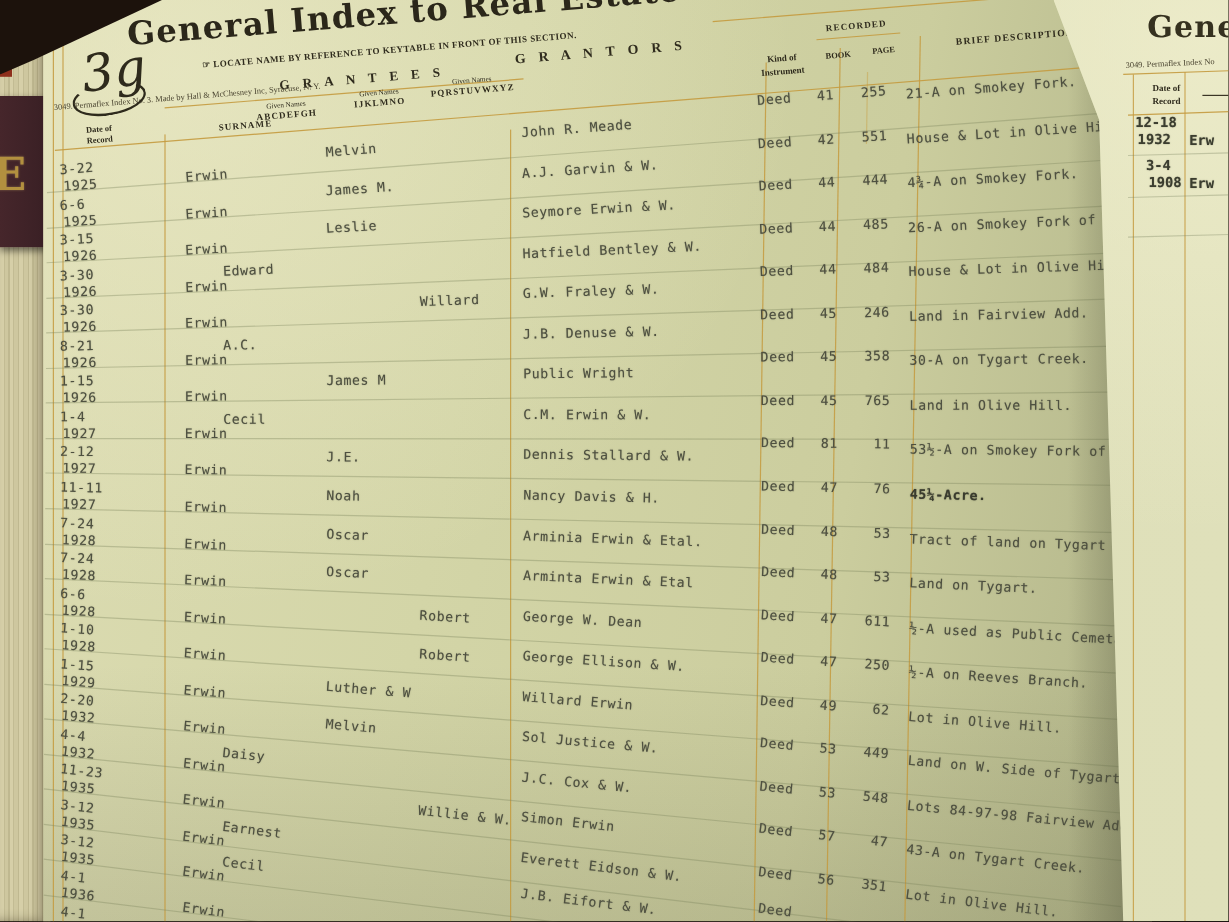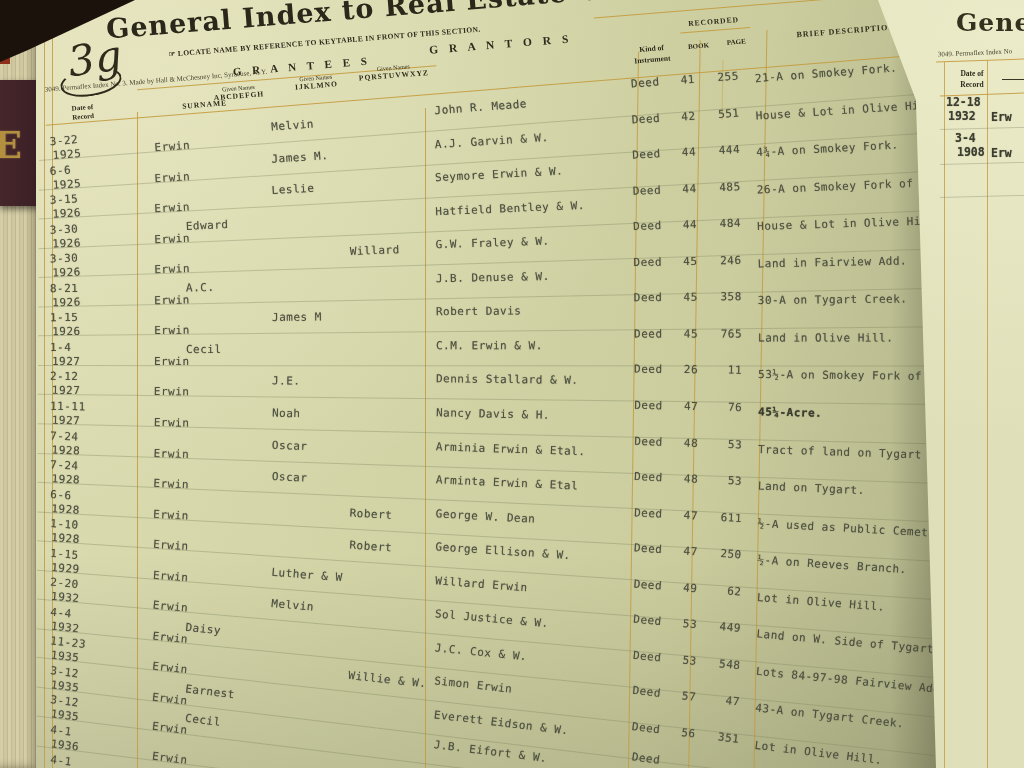--- a/index.html
+++ b/index.html
@@ -228,21 +228,21 @@
     <span class="c bk">45</span>
     <span class="c pg">246</span>
     <span class="c ds">Land in Fairview Add.</span>
     <div class="rowline"></div>
   </div>
         <div class="row" style="top: 311.3px; transform: rotate(-0.58deg); transform-origin: 30px 10px;">
     <span class="c md">1-15</span>
     <span class="c yr">1926</span>
     <span class="c sn">Erwin</span>
     <span class="c gv gv-i">James M</span>
-    <span class="c gr">Robert Davis</span>
+    <span class="c gr">Public Wright</span>
     <span class="c kd">Deed</span>
     <span class="c bk">45</span>
     <span class="c pg">358</span>
     <span class="c ds">30-A on Tygart Creek.</span>
     <div class="rowline"></div>
   </div>
         <div class="row" style="top: 340.85px; transform: rotate(0.04deg); transform-origin: 30px 10px;">
     <span class="c md">1-4</span>
     <span class="c yr">1927</span>
     <span class="c sn">Erwin</span>
@@ -254,21 +254,21 @@
     <span class="c ds">Land in Olive Hill.</span>
     <div class="rowline"></div>
   </div>
         <div class="row" style="top: 370.4px; transform: rotate(0.66deg); transform-origin: 30px 10px;">
     <span class="c md">2-12</span>
     <span class="c yr">1927</span>
     <span class="c sn">Erwin</span>
     <span class="c gv gv-i">J.E.</span>
     <span class="c gr">Dennis Stallard &amp; W.</span>
     <span class="c kd">Deed</span>
-    <span class="c bk">26</span>
+    <span class="c bk">81</span>
     <span class="c pg">11</span>
     <span class="c ds">53½-A on Smokey Fork of Ty</span>
     <div class="rowline"></div>
   </div>
         <div class="row" style="top: 399.95px; transform: rotate(1.28deg); transform-origin: 30px 10px;">
     <span class="c md">11-11</span>
     <span class="c yr">1927</span>
     <span class="c sn">Erwin</span>
     <span class="c gv gv-i">Noah</span>
     <span class="c gr">Nancy Davis &amp; H.</span>

